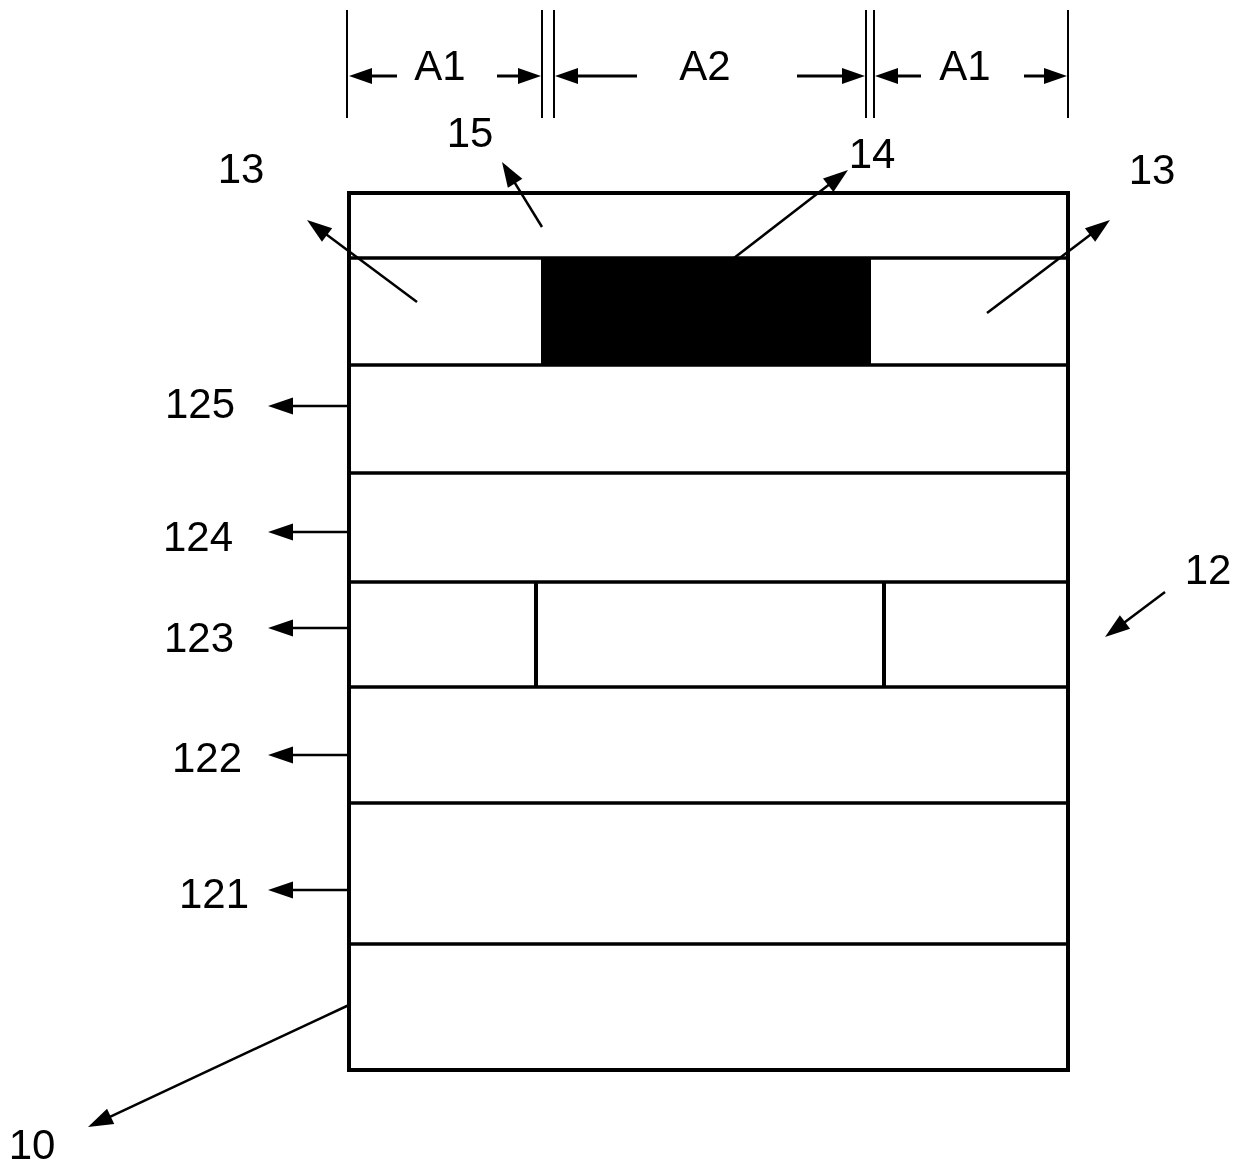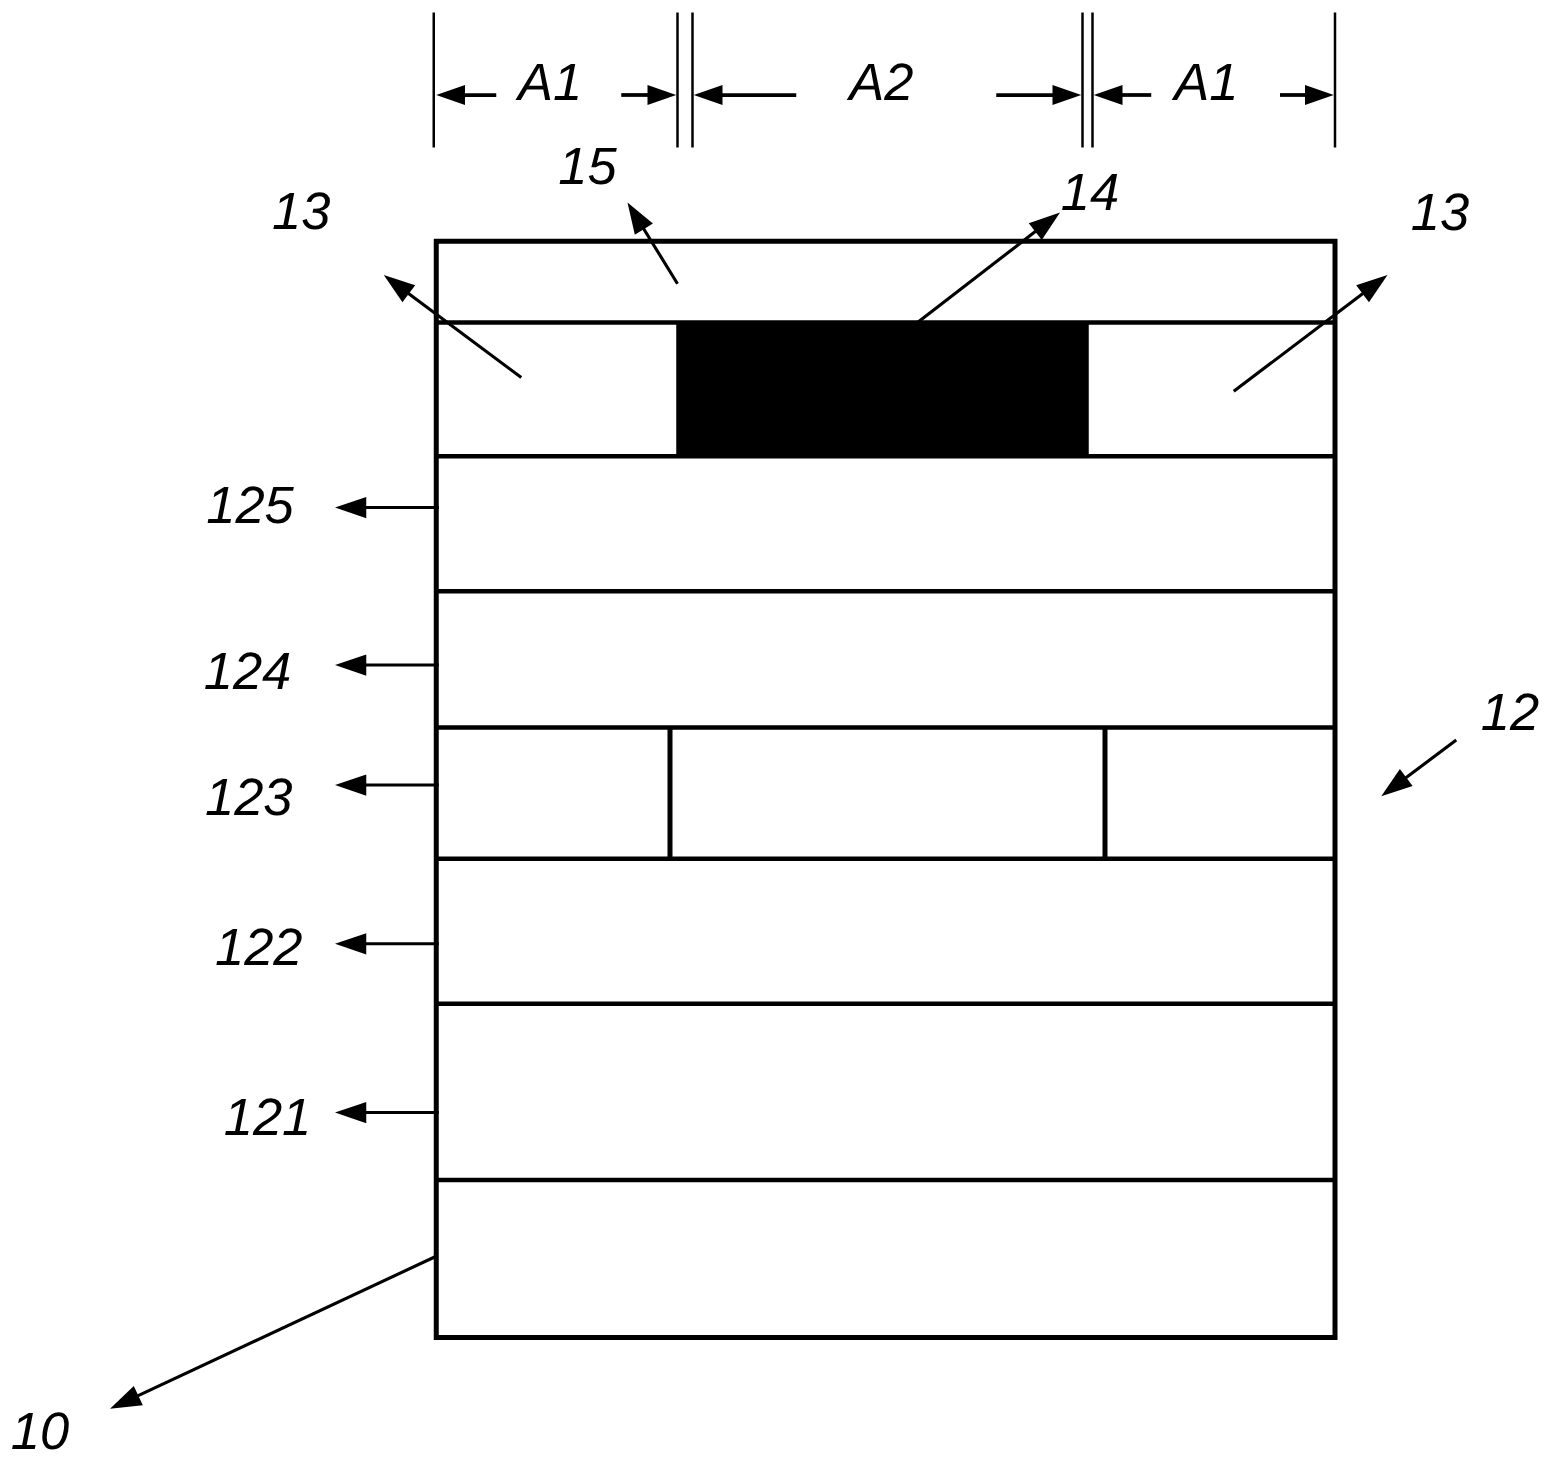--- a/index.html
+++ b/index.html
@@ -6,21 +6,20 @@
     margin: 0;
     padding: 0;
     background: #ffffff;
   }
   #stage {
     position: relative;
     width: 1240px;
     height: 1171px;
     background: #ffffff;
     font-family: "Liberation Sans", sans-serif;
-    font-style: italic;
   }
   svg text {
     font-family: "Liberation Sans", sans-serif;
     fill: #000000;
   }
 </style>
 </head>
 <body>
 
 <div id="stage">

